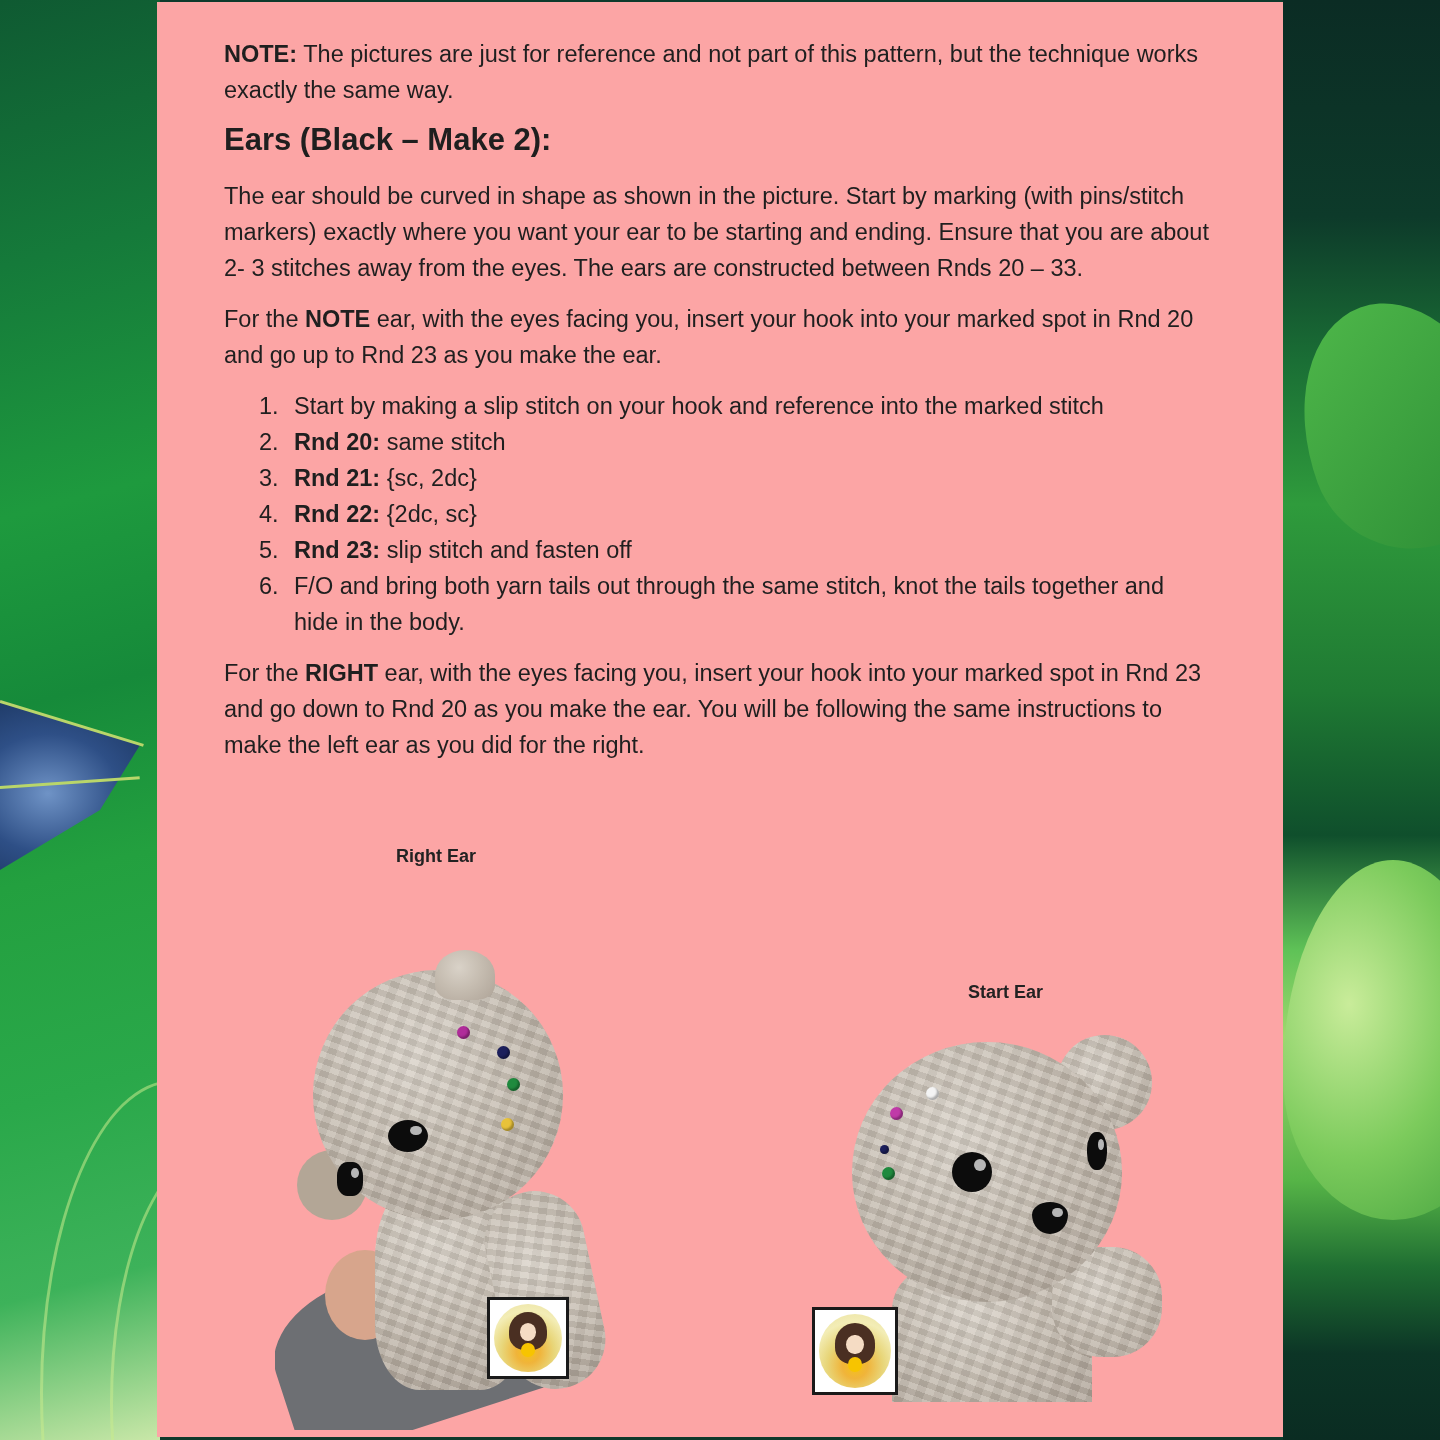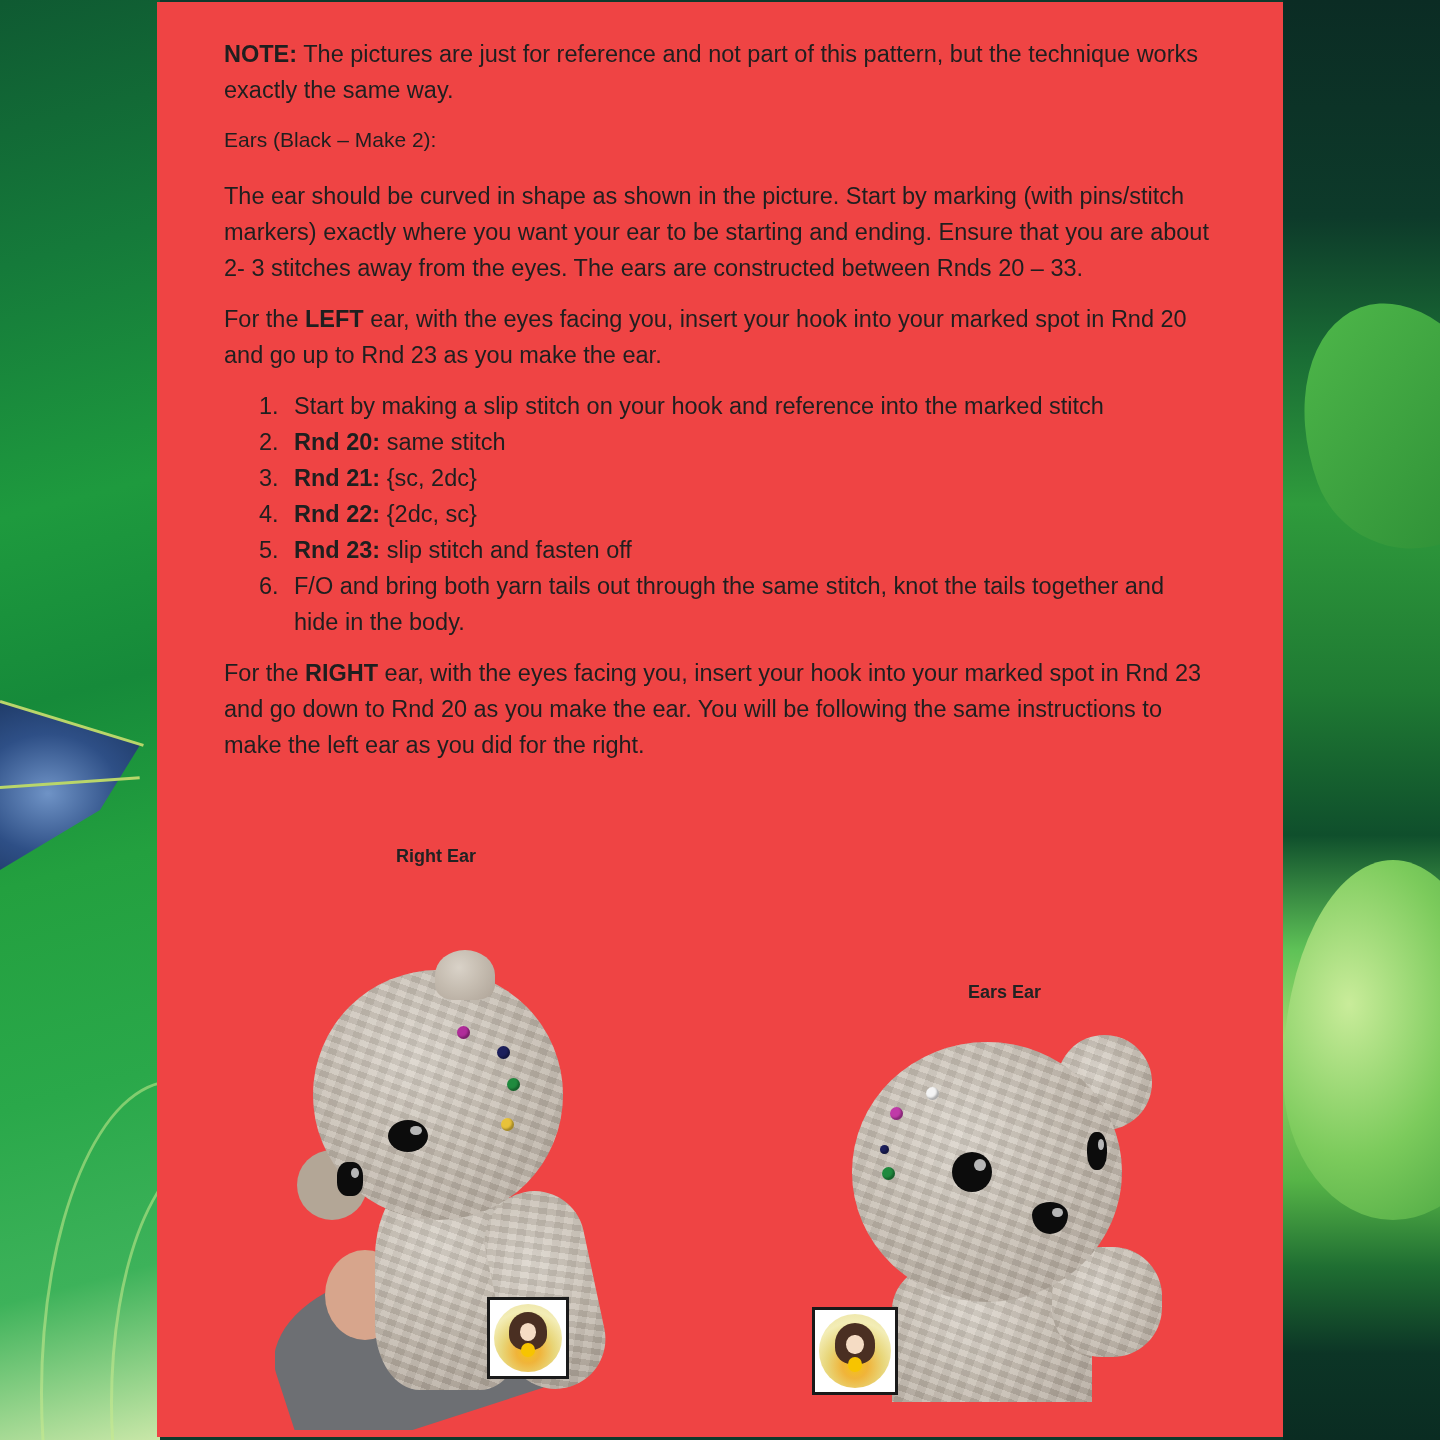--- a/index.html
+++ b/index.html
@@ -25,27 +25,27 @@
   }
   .bg-right { left:1283px; width:157px;
     background:linear-gradient(180deg, #0b2c24 0%, #0d3a2a 15%, #1a6e35 25%, #2f9b3c 35%, #1f7a33 48%, #0f4f2c 58%, #5fc257 66%, #9fd86e 72%, #56b447 82%, #1f6e32 88%, #0c3526 94%, #0a2c22 100%);
   }
   .bg-right .leaf {
     position:absolute; border-radius:50% 50% 50% 50% / 60% 60% 40% 40%;
   }
   
   .page {
     position:absolute; left:157px; top:2px; width:1126px; height:1435px;
-    background:#ef4444;
+    background:#fca5a5;
   }
   .content { position:absolute; left:67px; top:34px; width:990px; color:#1f1f1f; }
   .p { font-size:23.5px; line-height:36px; margin:0; }
   .p b { font-weight:700; }
   .note { margin-bottom:14px; }
-  .heading { font-size:21px; font-weight:400; line-height:36px; margin:0 0 20px 0; }
+  .heading { font-size:31px; font-weight:700; line-height:36px; margin:0 0 20px 0; }
   .para-gap { margin-bottom:15px; }
   ol.steps { list-style:none; margin:0 0 15px 0; padding:0 0 0 35px; }
   ol.steps li { font-size:23.5px; line-height:36px; display:flex; }
   ol.steps li .num { width:35px; flex:0 0 35px; }
   ol.steps li .txt { flex:1; }
   
   .caption { position:absolute; font-size:18px; font-weight:700; color:#222; }
   .photo { position:absolute; overflow:hidden; }
   .yarn {
     background:
@@ -90,21 +90,21 @@
 </div>
 
 <div class="page">
   <div class="content">
     <p class="p note"><b>NOTE:</b><span> The pictures are just for reference and not part of this pattern, but the technique works exactly the same way.</span></p>
 
     <h2 class="heading">Ears (Black – Make 2):</h2>
 
     <p class="p para-gap">The ear should be curved in shape as shown in the picture. Start by marking (with pins/stitch markers) exactly where you want your ear to be starting and ending. Ensure that you are about 2- 3 stitches away from the eyes. The ears are constructed between Rnds 20 – 33.</p>
 
-    <p class="p para-gap"><span>For the </span><b>LEFT</b><span> ear, with the eyes facing you, insert your hook into your marked spot in Rnd 20 and go up to Rnd 23 as you make the ear.</span></p>
+    <p class="p para-gap"><span>For the </span><b>NOTE</b><span> ear, with the eyes facing you, insert your hook into your marked spot in Rnd 20 and go up to Rnd 23 as you make the ear.</span></p>
 
     <ol class="steps">
       <li>
           <span class="num">1.</span>
           <span class="txt"><b></b><span>Start by making a slip stitch on your hook and reference into the marked stitch</span></span>
         </li>
       <li>
           <span class="num">2.</span>
           <span class="txt"><b>Rnd 20:</b><span> same stitch</span></span>
         </li>
@@ -160,21 +160,21 @@
 
     <div class="logo" style="left:212px;top:357px;">
       <div class="disc">
           <div class="hair"></div>
           <div class="face"></div>
           <div class="orb"></div>
         </div>
     </div>
   </div>
 
-  <div class="caption" style="left:811px;top:980px;">Ears Ear</div>
+  <div class="caption" style="left:811px;top:980px;">Start Ear</div>
   <div class="photo" style="left:645px;top:1025px;width:380px;height:375px;" title="Crocheted beige bear, front view showing left ear with stitch-marker pins">
 
     <div class="yarn" style="position:absolute;left:90px;top:230px;width:200px;height:150px;border-radius:35% 35% 0 0;">
         <div class="texture"></div>
       </div>
 
     <div class="yarn" style="position:absolute;left:250px;top:220px;width:110px;height:110px;border-radius:45%;">
         <div class="texture"></div>
       </div>
 

